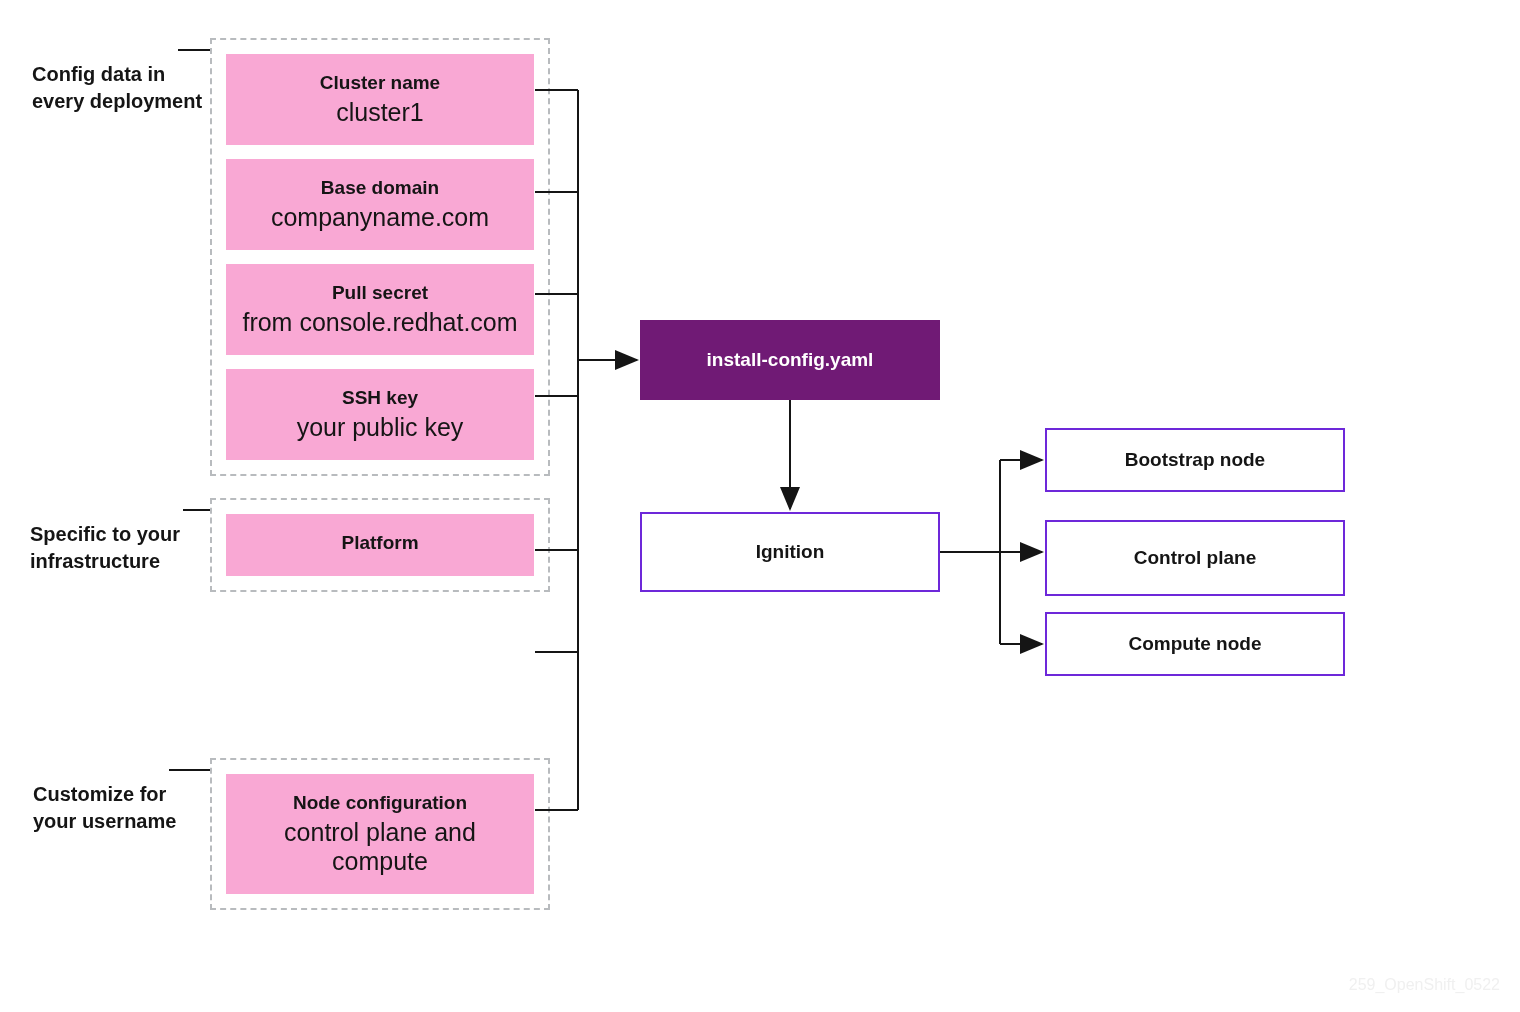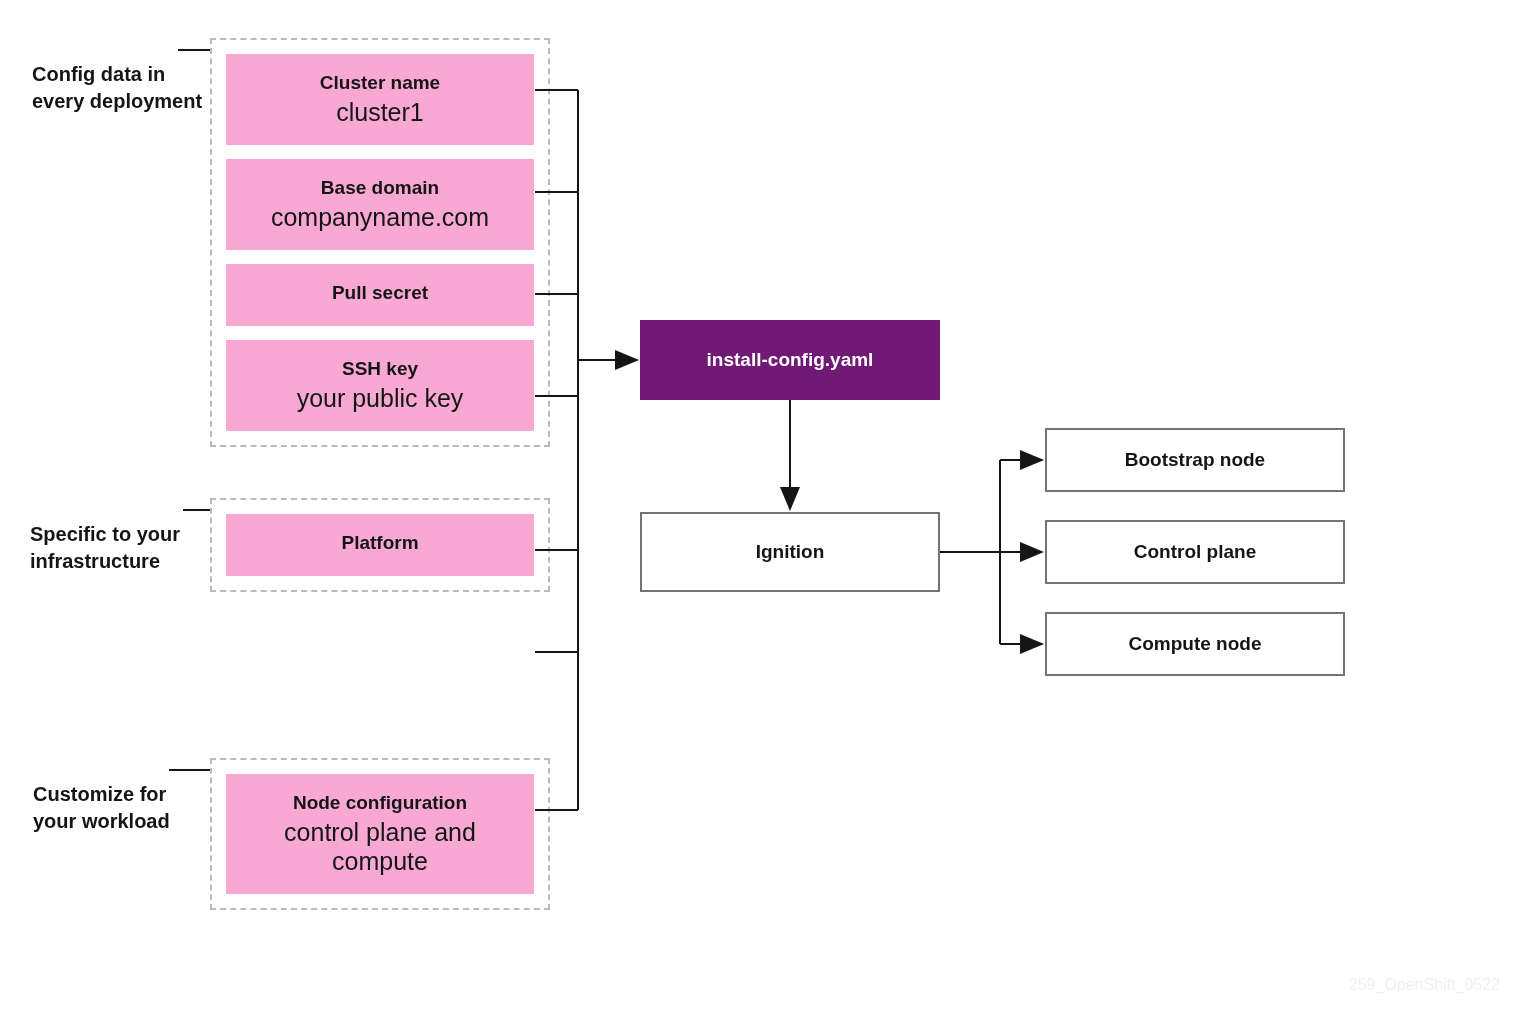--- a/index.html
+++ b/index.html
@@ -37,21 +37,21 @@
       color: #151515;
       margin-bottom: 4px;
     }
     .config-subtitle {
       font-size: 25px;
       font-weight: 400;
       color: #151515;
     }
     .solid-box {
       position: absolute;
-      border: 2px solid #737373;
+      border: 2px solid #6d28d9;
       background: #fff;
       display: flex;
       align-items: center;
       justify-content: center;
       font-size: 19px;
       font-weight: 700;
       color: #151515;
     }
     .blue-box {
       position: absolute;
@@ -74,39 +74,40 @@
     svg.connector { position: absolute; overflow: visible; }
   </style>
 </head>
 <body>
 
 <div class="label-text" style="left:32px; top:23px; white-space:pre-line;">Config data in
 every deployment</div>
 <div class="label-text" style="left:30px; top:483px; white-space:pre-line;">Specific to your
 infrastructure</div>
 <div class="label-text" style="left:33px; top:743px; white-space:pre-line;">Customize for
-your workload</div>
+your username</div>
 
 <svg class="connector" style="left:0; top:0;" width="1520" height="1012">
   <line x1="178" y1="50" x2="210" y2="50" stroke="#151515" stroke-width="2"></line>
   <line x1="183" y1="510" x2="210" y2="510" stroke="#151515" stroke-width="2"></line>
   <line x1="169" y1="770" x2="210" y2="770" stroke="#151515" stroke-width="2"></line>
 </svg>
 
 <div class="dashed-group" style="left:210px; top:38px; width:340px;">
   <div class="config-item">
     <div class="config-title">Cluster name</div>
     <div class="config-subtitle">cluster1</div>
   </div>
   <div class="config-item">
     <div class="config-title">Base domain</div>
     <div class="config-subtitle">companyname.com</div>
   </div>
   <div class="config-item">
     <div class="config-title">Pull secret</div>
+    <div class="config-subtitle">from console.redhat.com</div>
   </div>
   <div class="config-item">
     <div class="config-title">SSH key</div>
     <div class="config-subtitle">your public key</div>
   </div>
 </div>
 
 <div class="dashed-group" style="left:210px; top:498px; width:340px;">
   <div class="config-item">
     <div class="config-title">Platform</div>
@@ -118,21 +119,21 @@
     <div class="config-title">Node configuration</div>
     <div class="config-subtitle">control plane and compute</div>
   </div>
 </div>
 
 <div class="blue-box" style="left:640px; top:320px; width:300px; height:80px;">install-config.yaml</div>
 
 <div class="solid-box" style="left:640px; top:512px; width:300px; height:80px;">Ignition</div>
 
 <div class="solid-box" style="left:1045px; top:428px; width:300px; height:64px;">Bootstrap node</div>
-<div class="solid-box" style="left:1045px; top:520px; width:300px; height:64px;text-align:center;">Control plane</div>
+<div class="solid-box" style="left:1045px; top:520px; width:300px; height:76px;text-align:center;">Control plane</div>
 <div class="solid-box" style="left:1045px; top:612px; width:300px; height:64px;">Compute node</div>
 
 <svg class="connector" style="left:0; top:0;" width="1520" height="1012">
   <defs>
     <marker id="arrowhead" markerWidth="12" markerHeight="10" refX="11" refY="5" orient="auto">
       <polygon points="0 0, 12 5, 0 10" fill="#151515"></polygon>
     </marker>
   </defs>
 
   <line x1="535" y1="90" x2="578" y2="90" stroke="#151515" stroke-width="2"></line>

